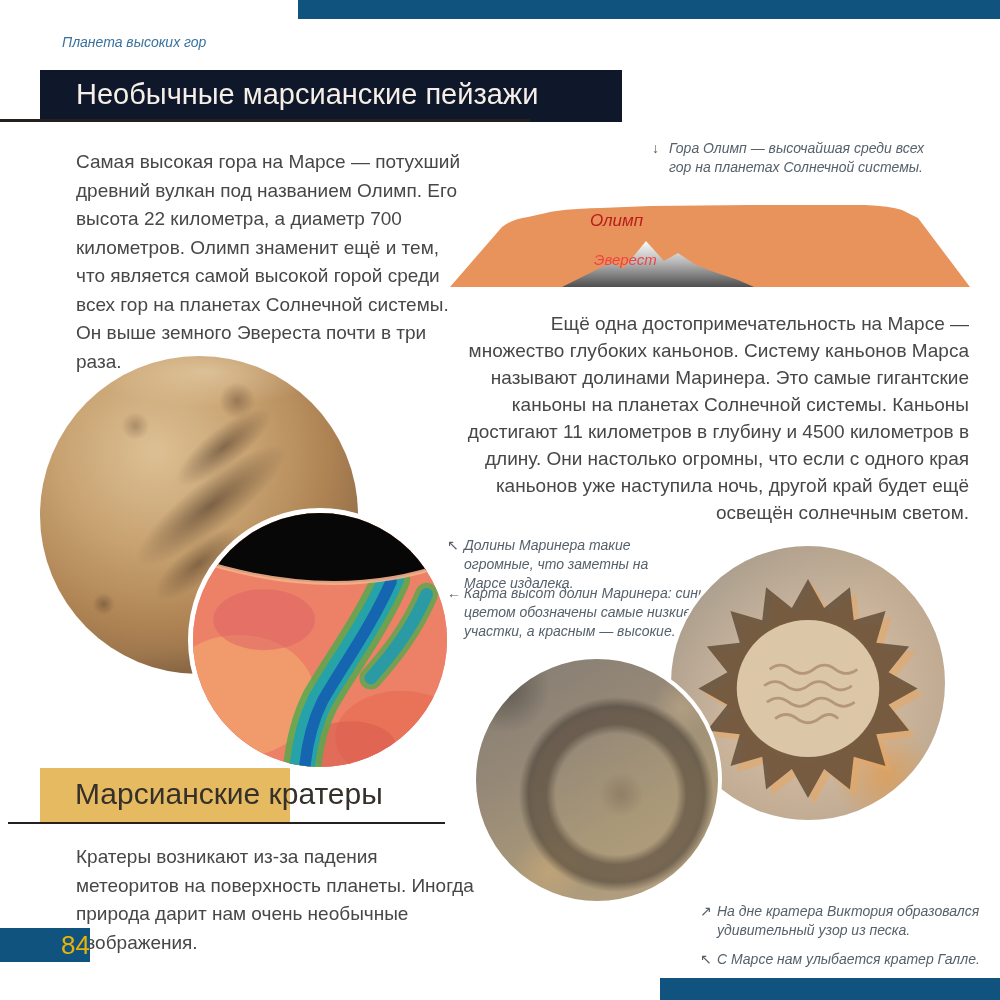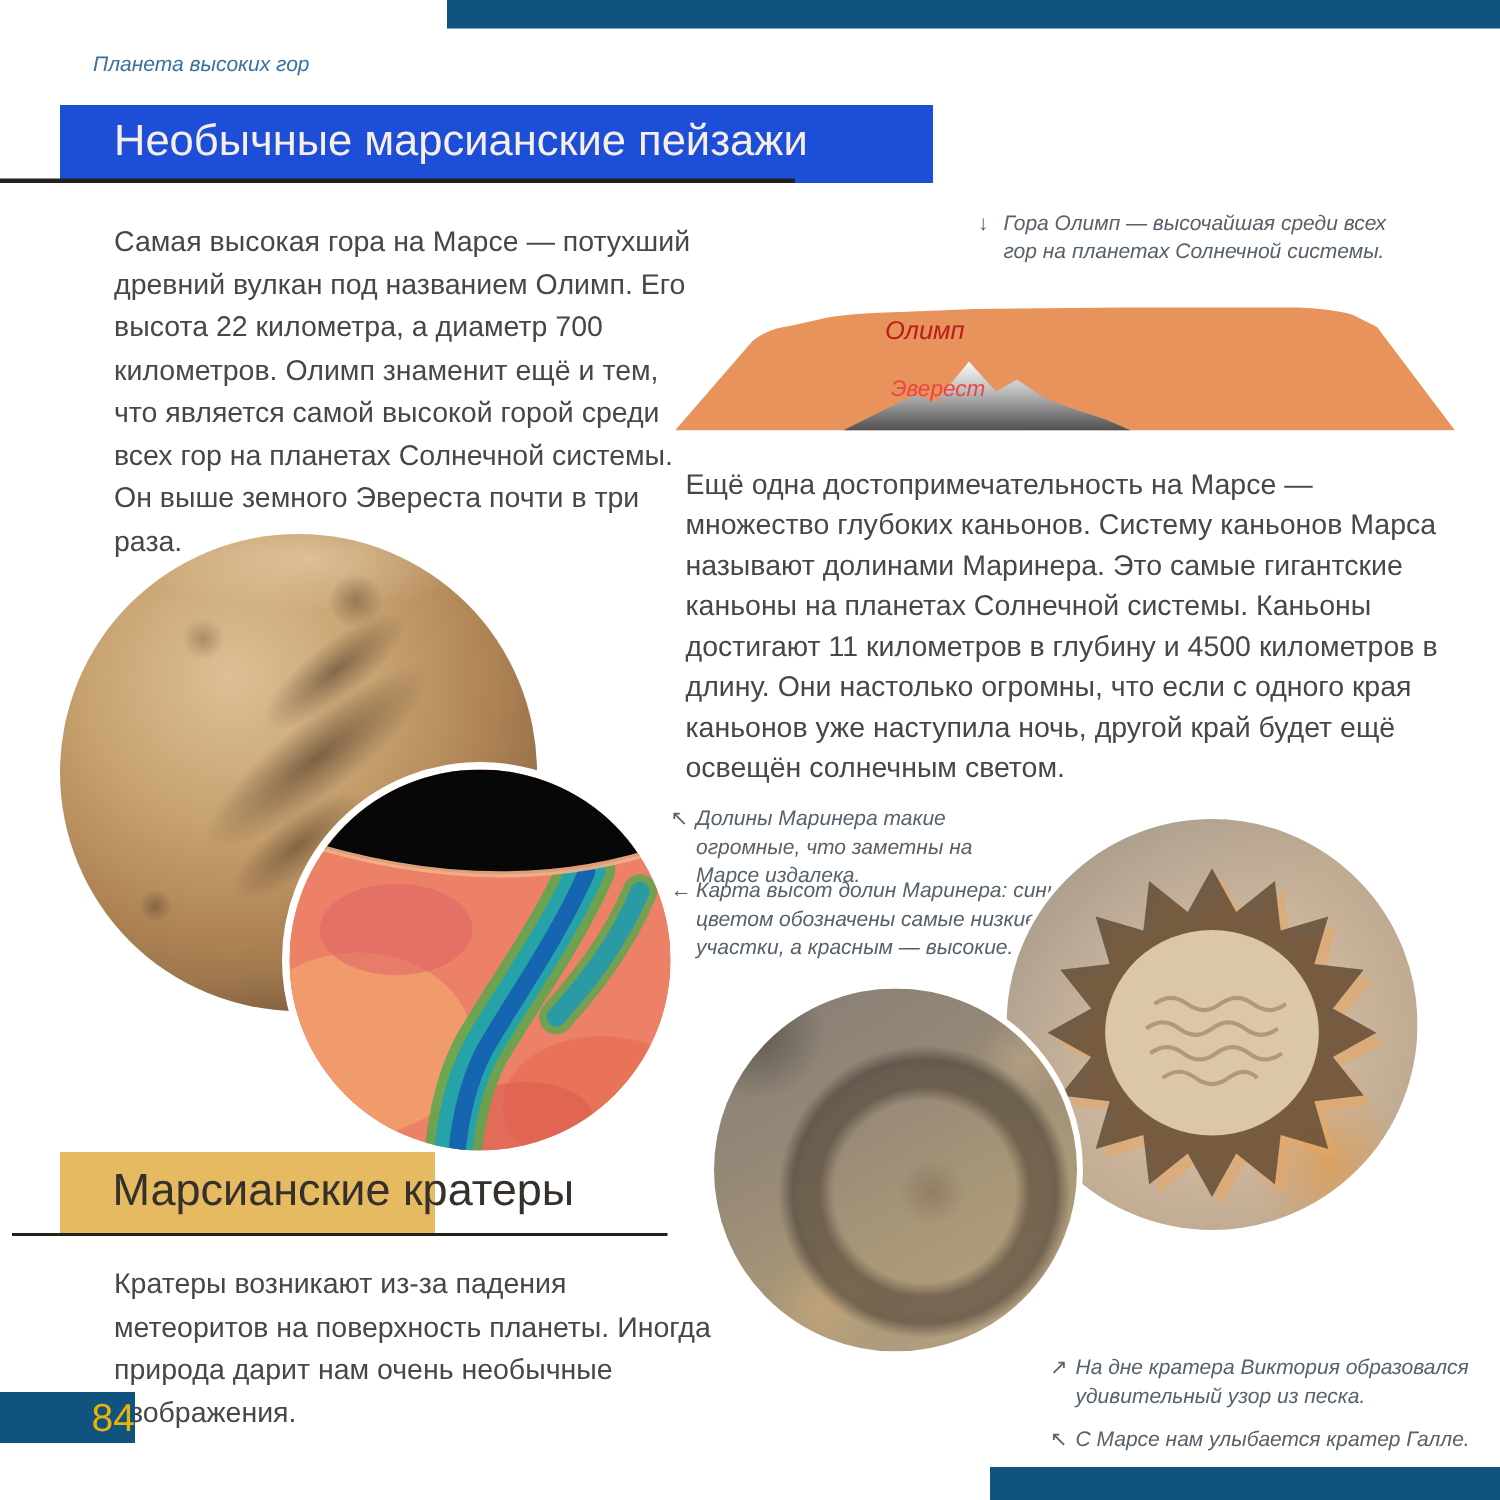--- a/index.html
+++ b/index.html
@@ -8,30 +8,30 @@
     font-family:"Liberation Sans","DejaVu Sans",sans-serif;overflow:hidden;
     margin:0 auto;
   }
   .abs{position:absolute;}
   
   .topbar{left:298px;top:0;width:702px;height:19px;background:#10537f;}
   .bottombar{left:660px;top:978px;width:340px;height:22px;background:#10537f;}
   
   .running-head{left:62px;top:34px;font-size:14px;font-style:italic;color:#39729e;}
   
-  .h1-block{left:40px;top:70px;width:582px;height:52px;background:#1d4ed8;}
+  .h1-block{left:40px;top:70px;width:582px;height:52px;background:#0f172a;}
   .h1-block .h1-text{
     position:absolute;left:36px;top:8px;font-size:29px;color:#f6efe7;
     white-space:nowrap;font-weight:400;
   }
   .h1-underline{left:0;top:119px;width:530px;height:3px;background:#23201d;}
   
   .body-text{font-size:19px;line-height:28.5px;color:#474747;}
   .p1{left:76px;top:148px;width:392px;}
-  .p2{left:457px;top:310px;width:512px;line-height:27px;}
+  .p2{left:457px;top:310px;width:512px;line-height:27px;text-align:right;}
   .p3{left:76px;top:843px;width:402px;}
   
   .caption{display:flex;font-size:14px;line-height:19px;font-style:italic;color:#56616b;}
   .caption .arrow{width:17px;flex:none;}
   .caption .txt{flex:1;}
   .cap-olympus{left:652px;top:139px;width:290px;}
   .cap-marineris1{left:447px;top:536px;width:245px;}
   .cap-marineris2{left:447px;top:584px;width:295px;}
   .cap-victoria{left:700px;top:902px;width:300px;}
   .cap-galle{left:700px;top:950px;width:300px;}

